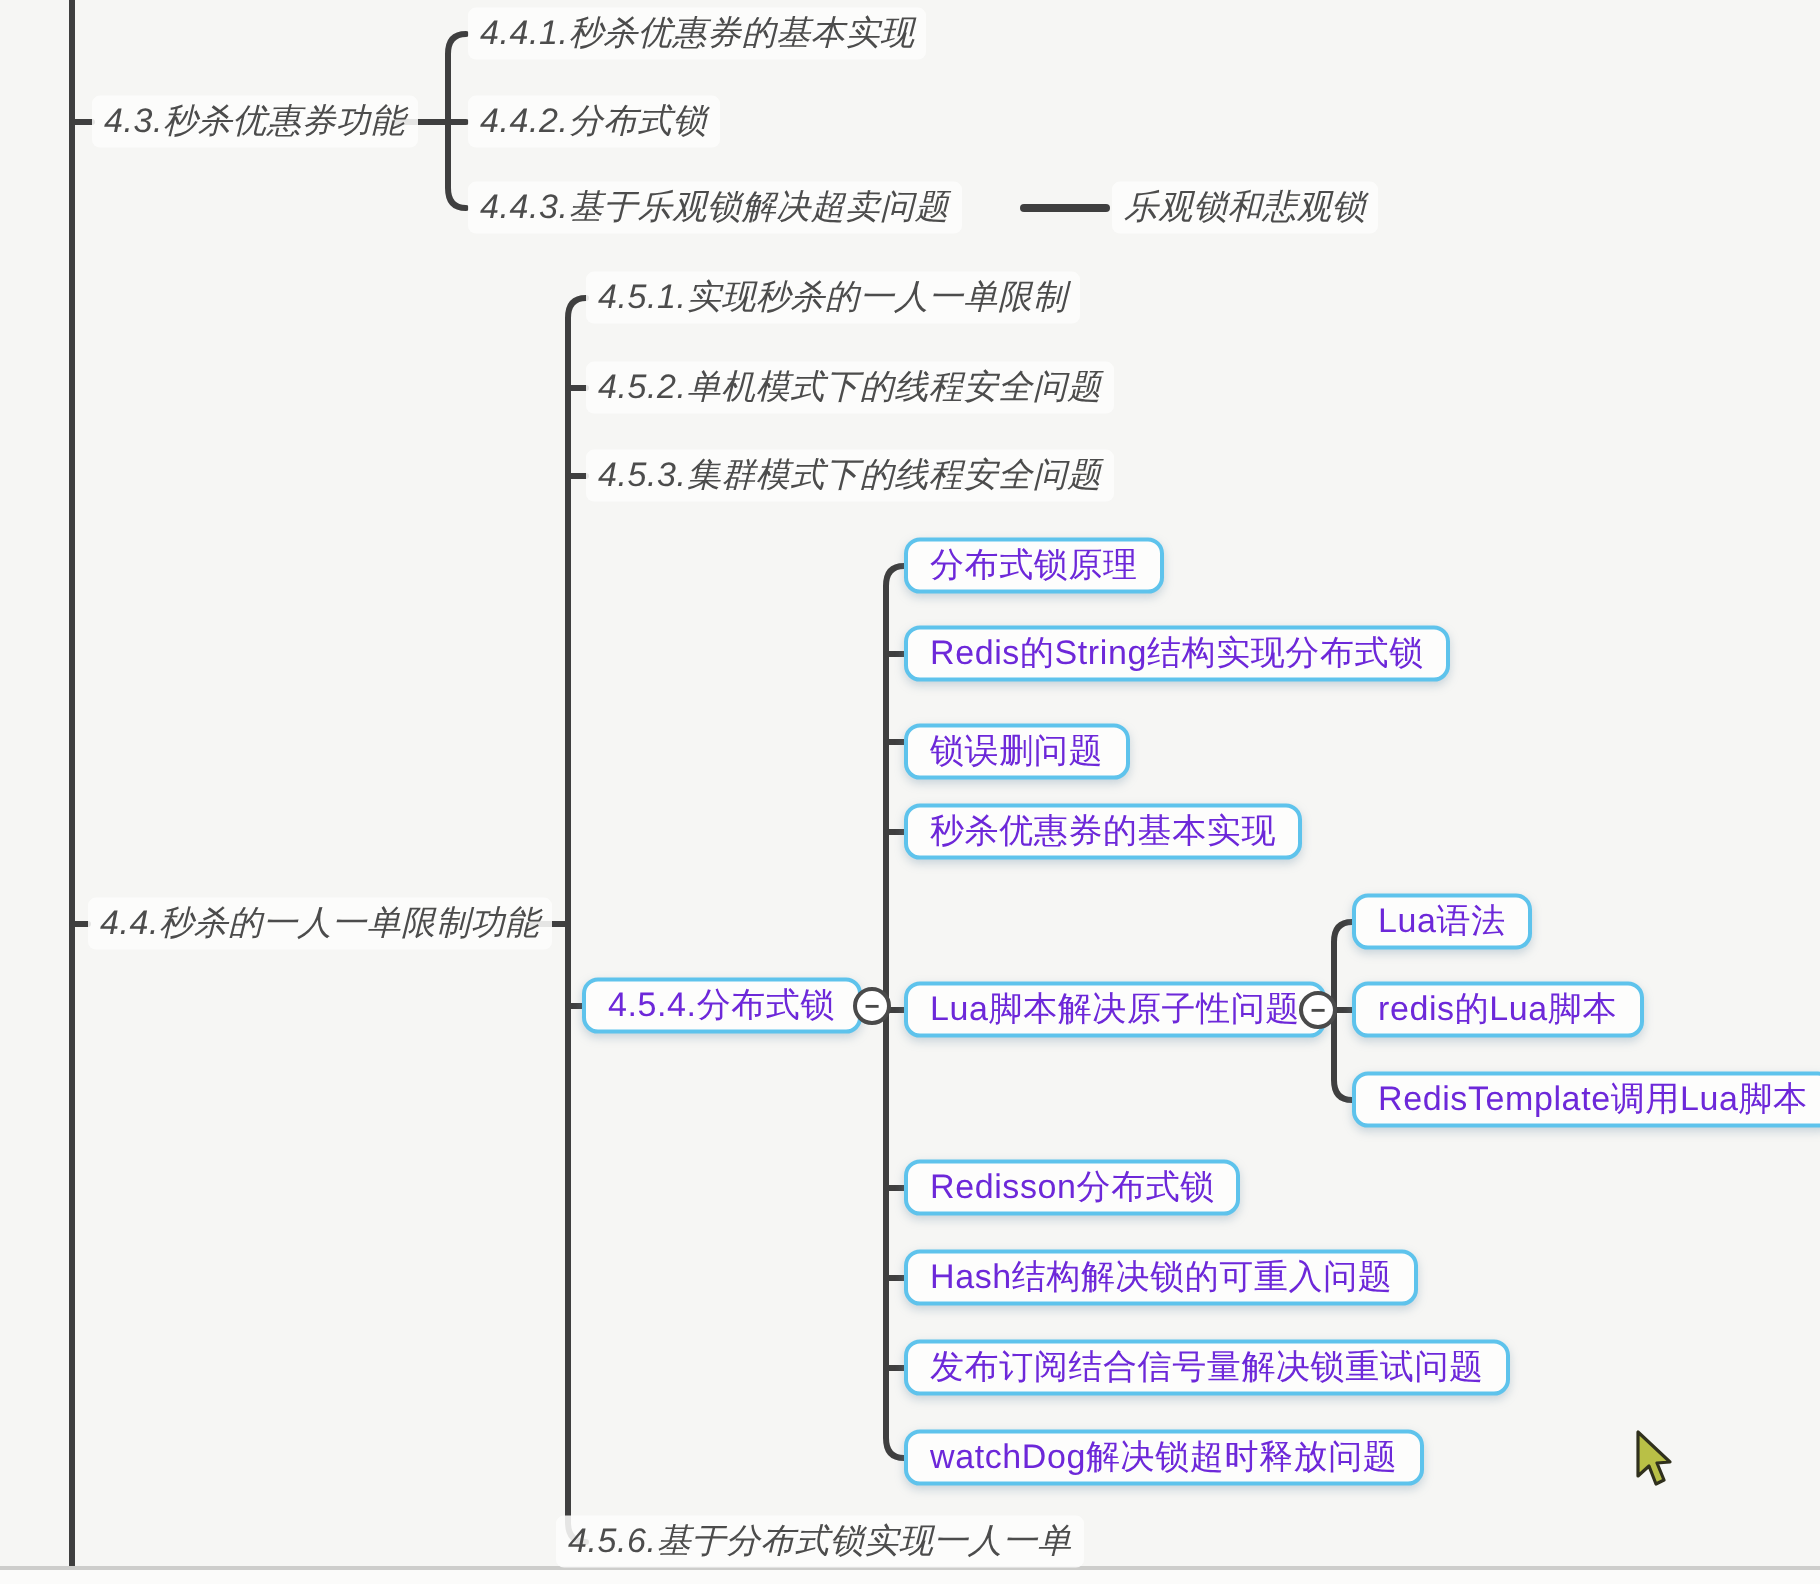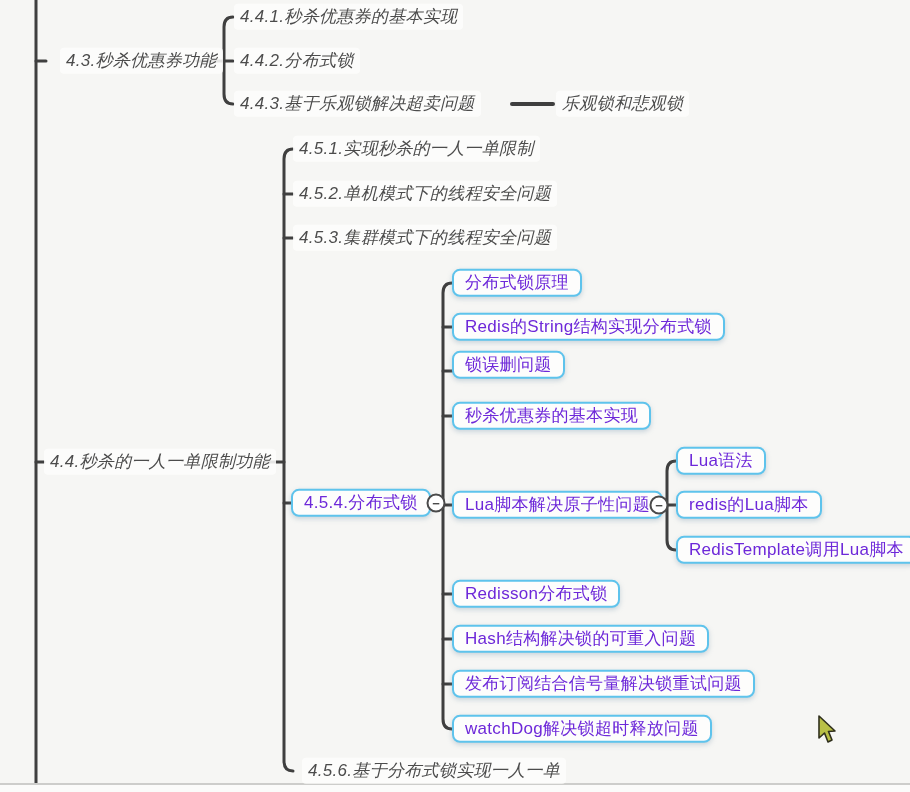--- a/index.html
+++ b/index.html
@@ -69,37 +69,37 @@
     <path d="M 443 594 L 452 594"></path>
     <path d="M 443 639 L 452 639"></path>
     <path d="M 443 684 L 452 684"></path>
 
     <path d="M 650 505 L 654 505"></path>
     <path d="M 676 461 Q 667 461 667 471 L 667 540 Q 667 550 676 550"></path>
     <path d="M 667 505 L 676 505"></path>
   </g>
 </svg>
 
-<div class="label" style="left:60px;top:61px">4.3.秒杀优惠券功能</div>
+<div class="label" style="left:46px;top:61px">4.3.秒杀优惠券功能</div>
 <div class="label" style="left:234px;top:17px">4.4.1.秒杀优惠券的基本实现</div>
 <div class="label" style="left:234px;top:61px">4.4.2.分布式锁</div>
 <div class="label" style="left:234px;top:104px">4.4.3.基于乐观锁解决超卖问题</div>
 <div class="label" style="left:556px;top:104px">乐观锁和悲观锁</div>
 
 <div class="label" style="left:44px;top:462px">4.4.秒杀的一人一单限制功能</div>
 <div class="label" style="left:293px;top:149px">4.5.1.实现秒杀的一人一单限制</div>
 <div class="label" style="left:293px;top:194px">4.5.2.单机模式下的线程安全问题</div>
 <div class="label" style="left:293px;top:238px">4.5.3.集群模式下的线程安全问题</div>
-<div class="label" style="left:302px;top:771px">4.5.6.基于分布式锁实现一人一单</div>
+<div class="label" style="left:278px;top:771px">4.5.6.基于分布式锁实现一人一单</div>
 
 <div class="box" style="left:291px;top:503px">4.5.4.分布式锁</div>
 
 <div class="box" style="left:452px;top:283px">分布式锁原理</div>
 <div class="box" style="left:452px;top:327px">Redis的String结构实现分布式锁</div>
-<div class="box" style="left:452px;top:365px">锁误删问题</div>
+<div class="box" style="left:452px;top:376px">锁误删问题</div>
 <div class="box" style="left:452px;top:416px">秒杀优惠券的基本实现</div>
 <div class="box" style="left:452px;top:505px">Lua脚本解决原子性问题</div>
 <div class="box" style="left:452px;top:594px">Redisson分布式锁</div>
 <div class="box" style="left:452px;top:639px">Hash结构解决锁的可重入问题</div>
 <div class="box" style="left:452px;top:684px">发布订阅结合信号量解决锁重试问题</div>
 <div class="box" style="left:452px;top:729px">watchDog解决锁超时释放问题</div>
 
 <div class="box" style="left:676px;top:461px">Lua语法</div>
 <div class="box" style="left:676px;top:505px">redis的Lua脚本</div>
 <div class="box" style="left:676px;top:550px">RedisTemplate调用Lua脚本</div>

